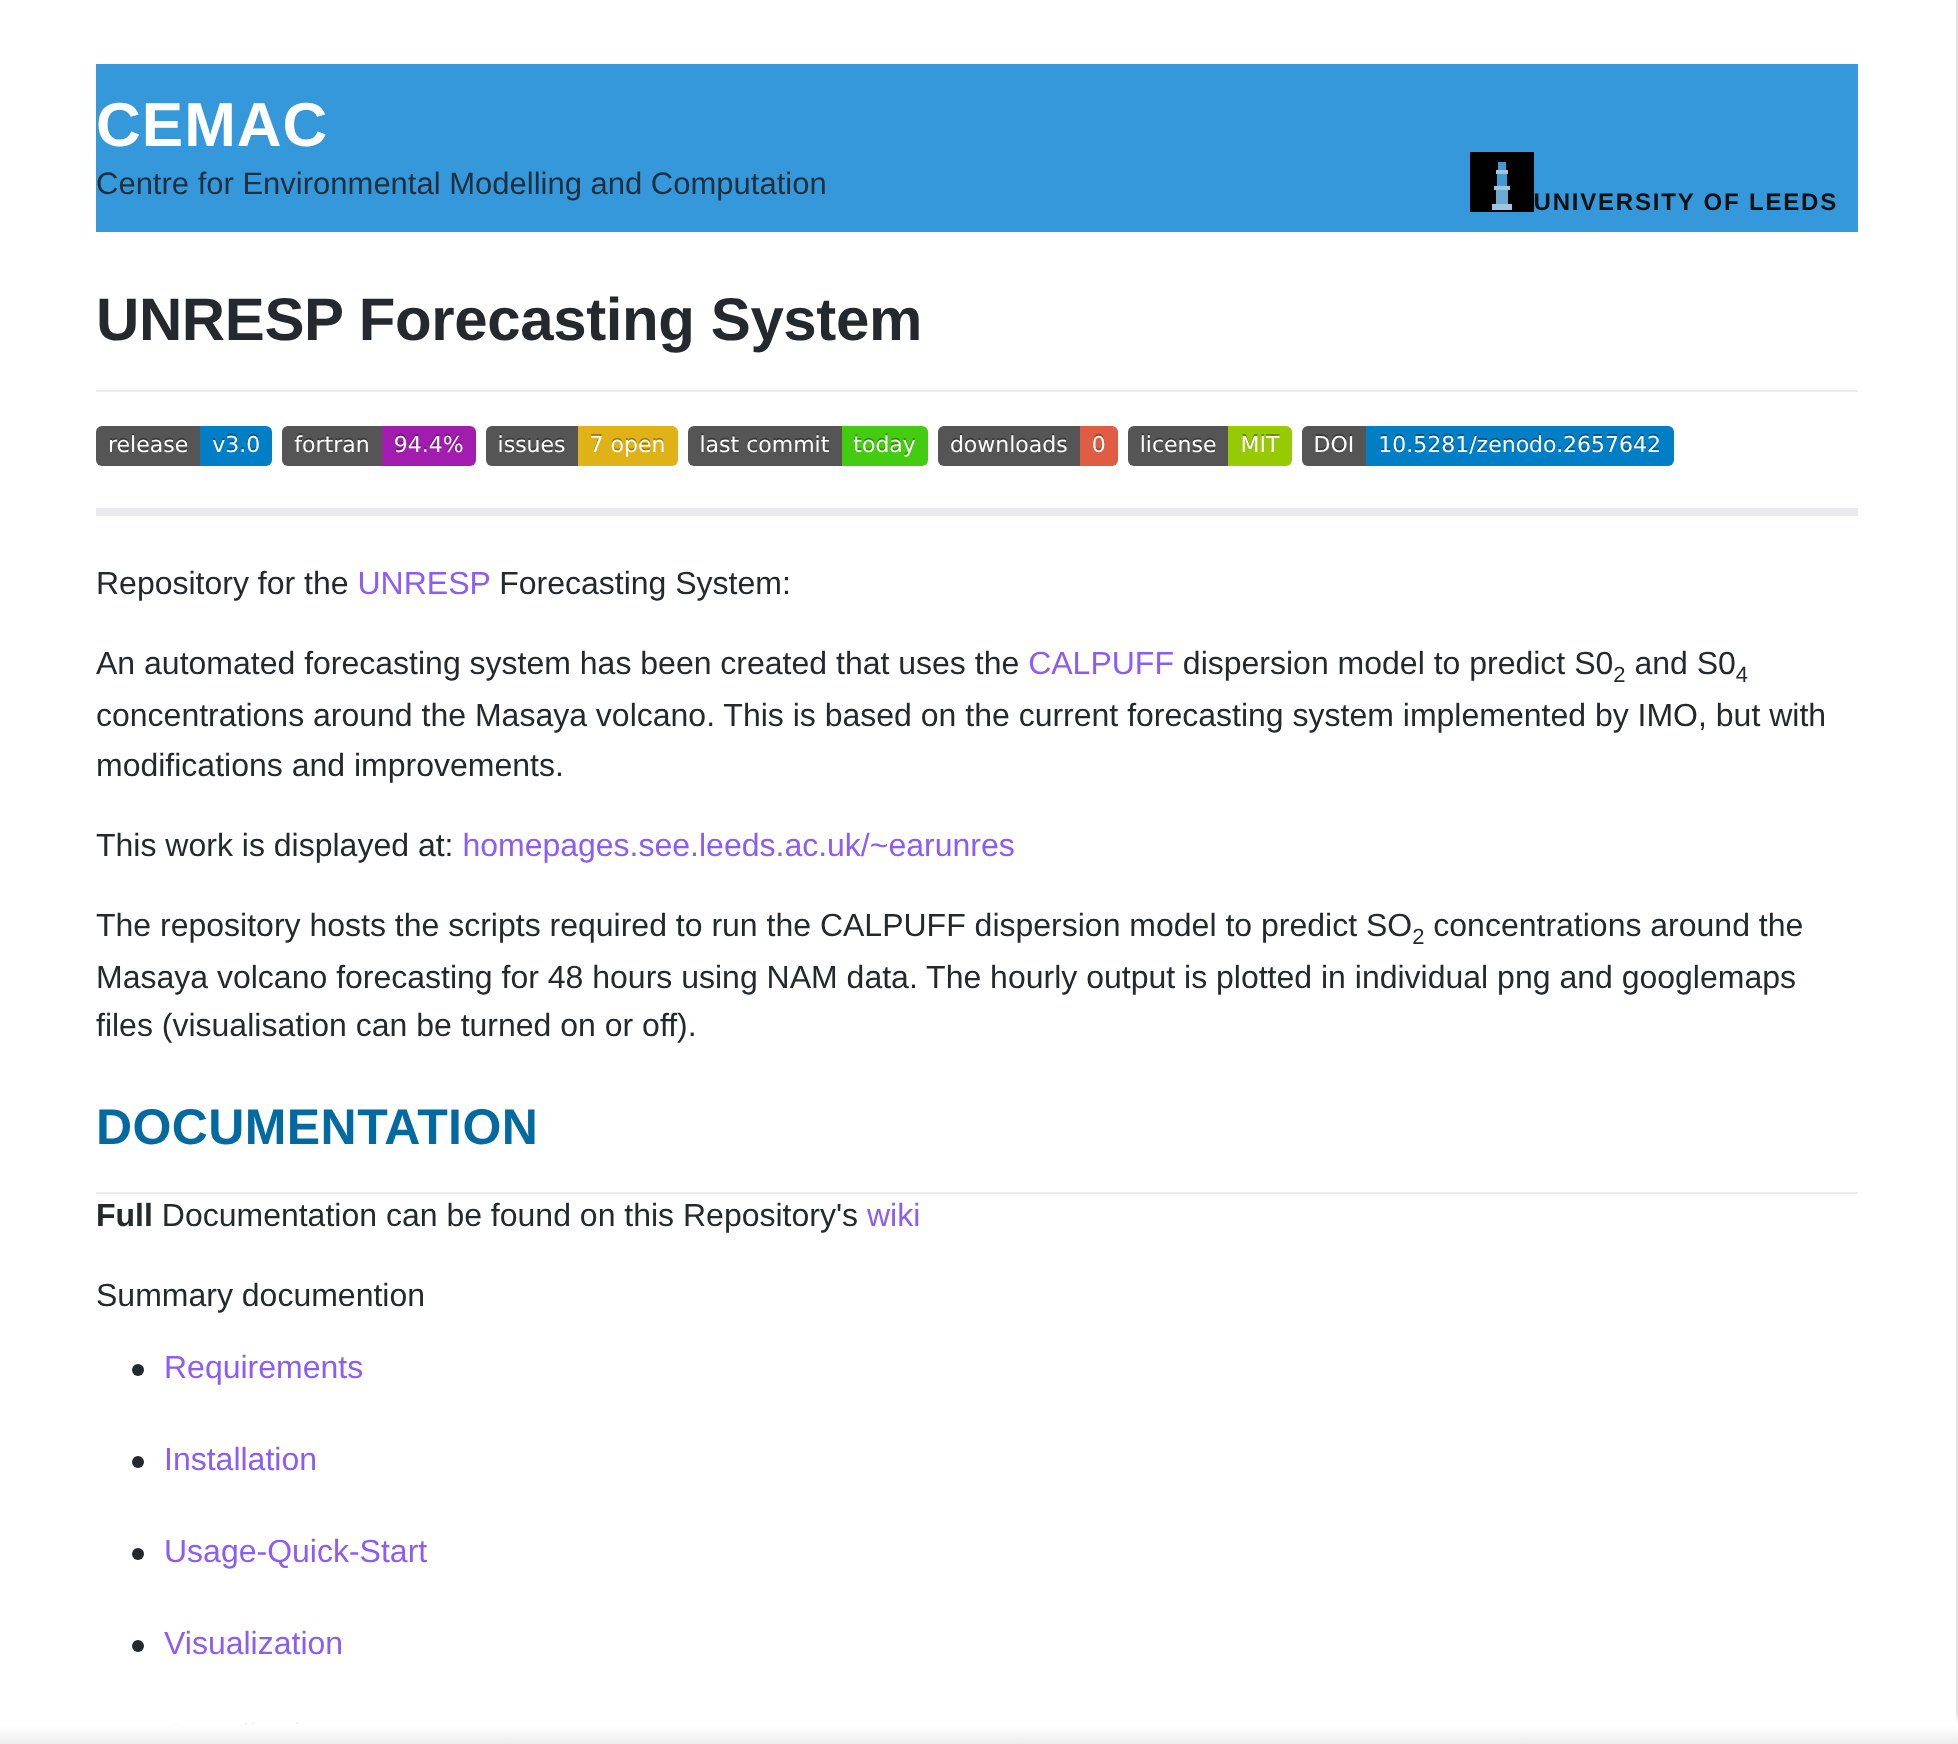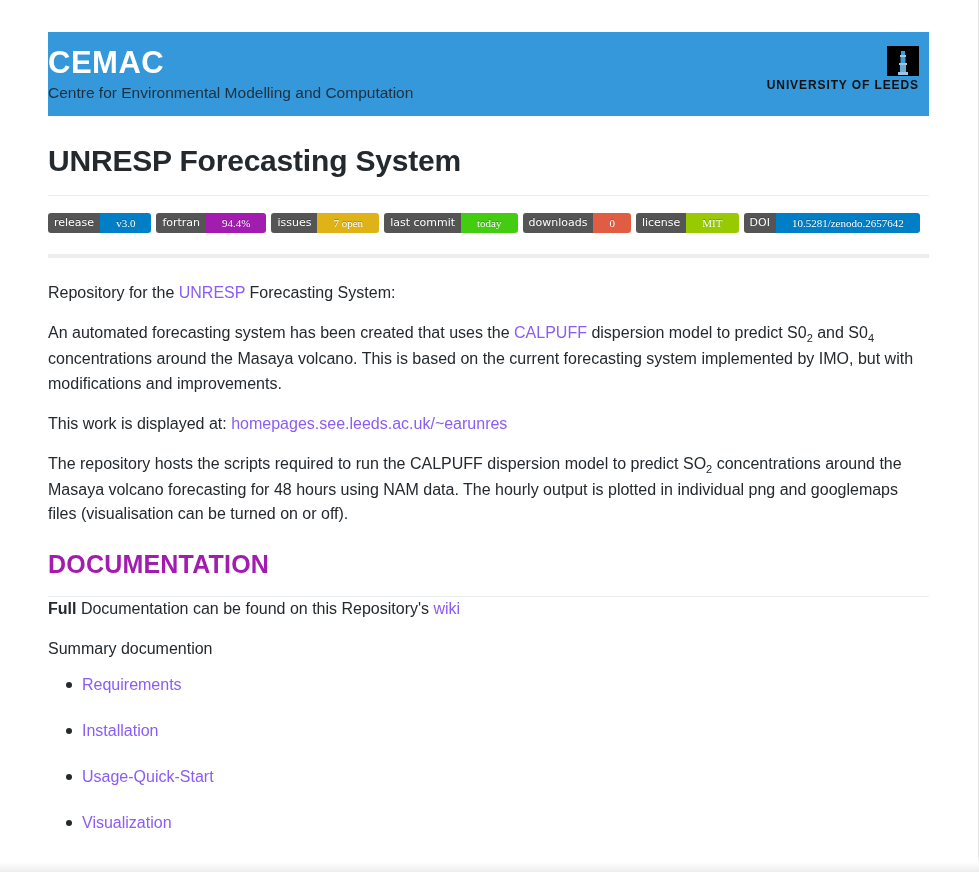--- a/index.html
+++ b/index.html
@@ -69,23 +69,23 @@
   }
   .banner-sub {
     font-size: 15.5px;
     color: #1f2f3d;
     margin-top: 4px;
     line-height: 1.1;
   }
   .leeds-logo {
     position: absolute;
     right: 10px;
-    bottom: 24px;
-    display: flex;
-    flex-direction: column;
+    bottom: 8px;
+    display: flex;
+    flex-direction: row;
     align-items: flex-end;
     text-align: right;
   }
   .leeds-mark {
     width: 32px;
     height: 30px;
     background: #000000;
     display: flex;
     align-items: flex-end;
     justify-content: center;
@@ -135,22 +135,21 @@
     font-size: 11px;
     line-height: 20px;
     color: #ffffff;
     text-shadow: 0 -1px 0 rgba(1,1,1,.3);
   }
   .badge .k {
     background: #555555;
     padding: 0 6px;
   }
   .badge .v {
-    padding: 0 16px;
-    font-family: Liberation Serif, serif;
+    padding: 0 6px;
   }
 
   
   p.para {
     font-size: 16px;
     line-height: 1.52;
     color: #24292e;
     margin: 16px 0 0 0;
   }
   p.para:first-of-type { margin-top: 0; }
@@ -159,21 +158,21 @@
     text-decoration: none;
   }
   sub { font-size: 11px; }
   .bold { font-weight: bold; }
 
   .section-block { margin-top: 23px; }
 
   h2.doc-heading {
     font-size: 25px;
     font-weight: bold;
-    color: #a21caf;
+    color: #0369a1;
     margin: 0;
     letter-spacing: 0.2px;
   }
 
   ul.doc-list {
     margin: 12px 0 0 0;
     padding-left: 22px;
     list-style: none;
   }
   ul.doc-list li {

